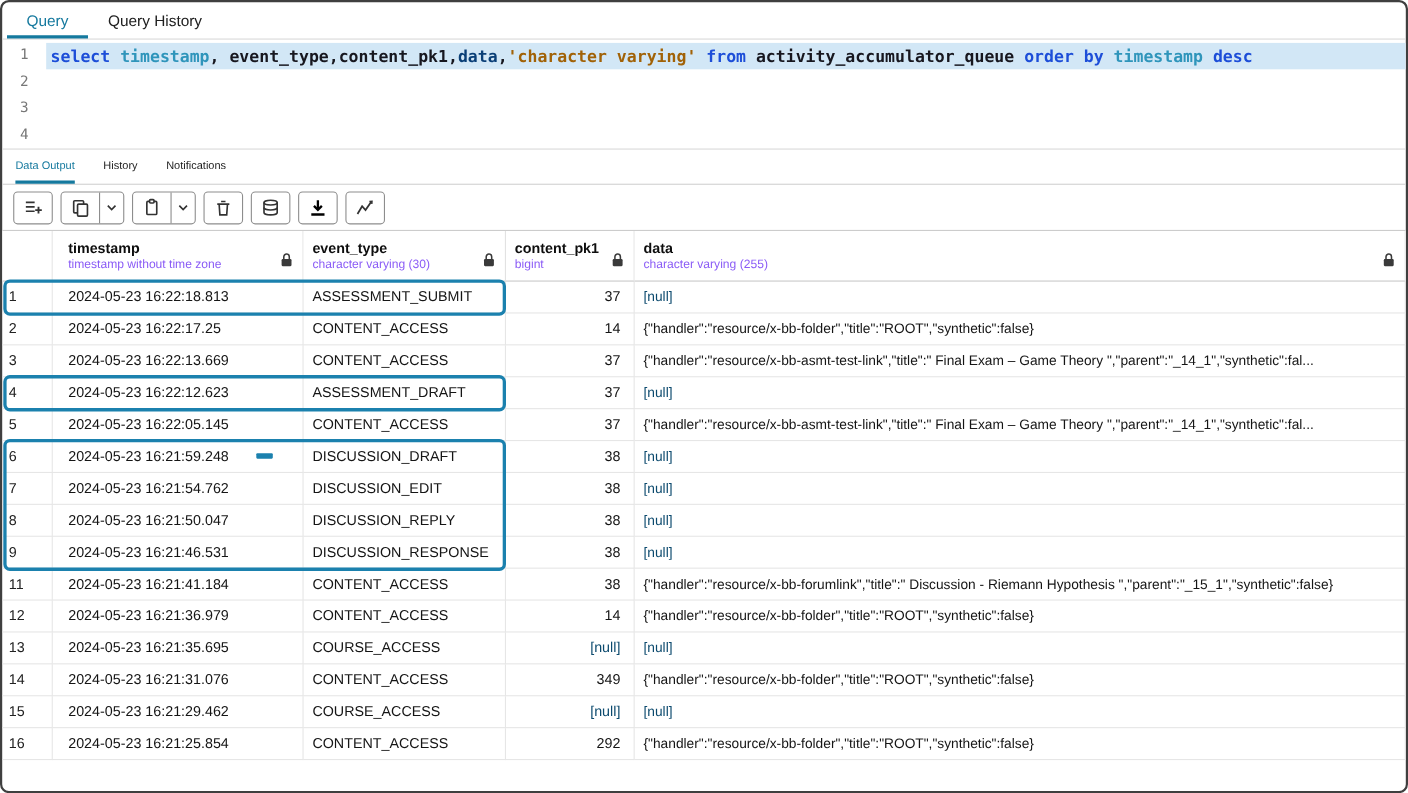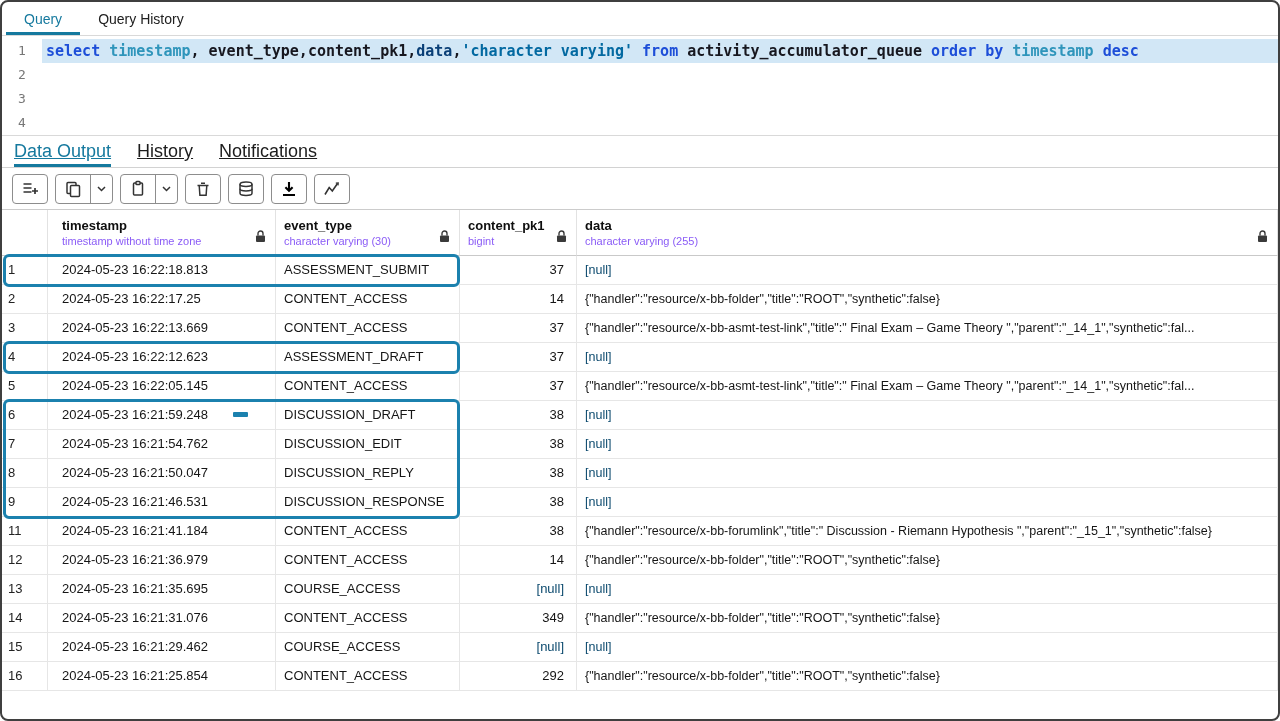--- a/index.html
+++ b/index.html
@@ -26,27 +26,27 @@
             font-weight:600; padding-top:3px; }
   .ed-row { display:flex; height:24px; line-height:24px; }
   .ln { width:40px; flex:none; text-align:center; color:#777;
         font-size:13px; font-weight:400; }
   .code-line { flex:1; white-space:pre; padding-left:4px; overflow:hidden; }
   .code-line.hl { background:#d2e7f6; }
   .tok-kw   { color:#1d4ed8; font-weight:700; }
   .tok-type { color:#2f95bb; }
   .tok-p    { color:#17171f; }
   .tok-id   { color:#0a3f77; font-weight:700; }
-  .tok-str  { color:#0369a1; }
+  .tok-str  { color:#a16207; }
 
   
   .out-tabs { display:flex; height:32px; flex:none; align-items:stretch;
               border-bottom:1px solid #d2d2d2; padding-left:12px; gap:26px; }
-  .otab { display:flex; align-items:center; font-size:18px; color:#1c1c1c;
-          cursor:pointer;text-decoration:underline; }
+  .otab { display:flex; align-items:center; font-size:10px; color:#1c1c1c;
+          cursor:pointer; }
   .otab.active { color:#15799e; box-shadow:inset 0 -3px 0 #15799e; }
 
   
   .toolbar { display:flex; align-items:center; height:42px; flex:none;
              padding:0 10px; gap:7px; border-bottom:1px solid #cccccc; }
   .tbtn { display:flex; align-items:stretch; height:30px; background:#fff;
           border:1px solid #8d8d8d; border-radius:4px; cursor:pointer; }
   .tbtn .ic { display:flex; align-items:center; padding:0 8px; }
   .tbtn .chev { display:flex; align-items:center; padding:0 6px;
                 border-left:1px solid #8d8d8d; }

